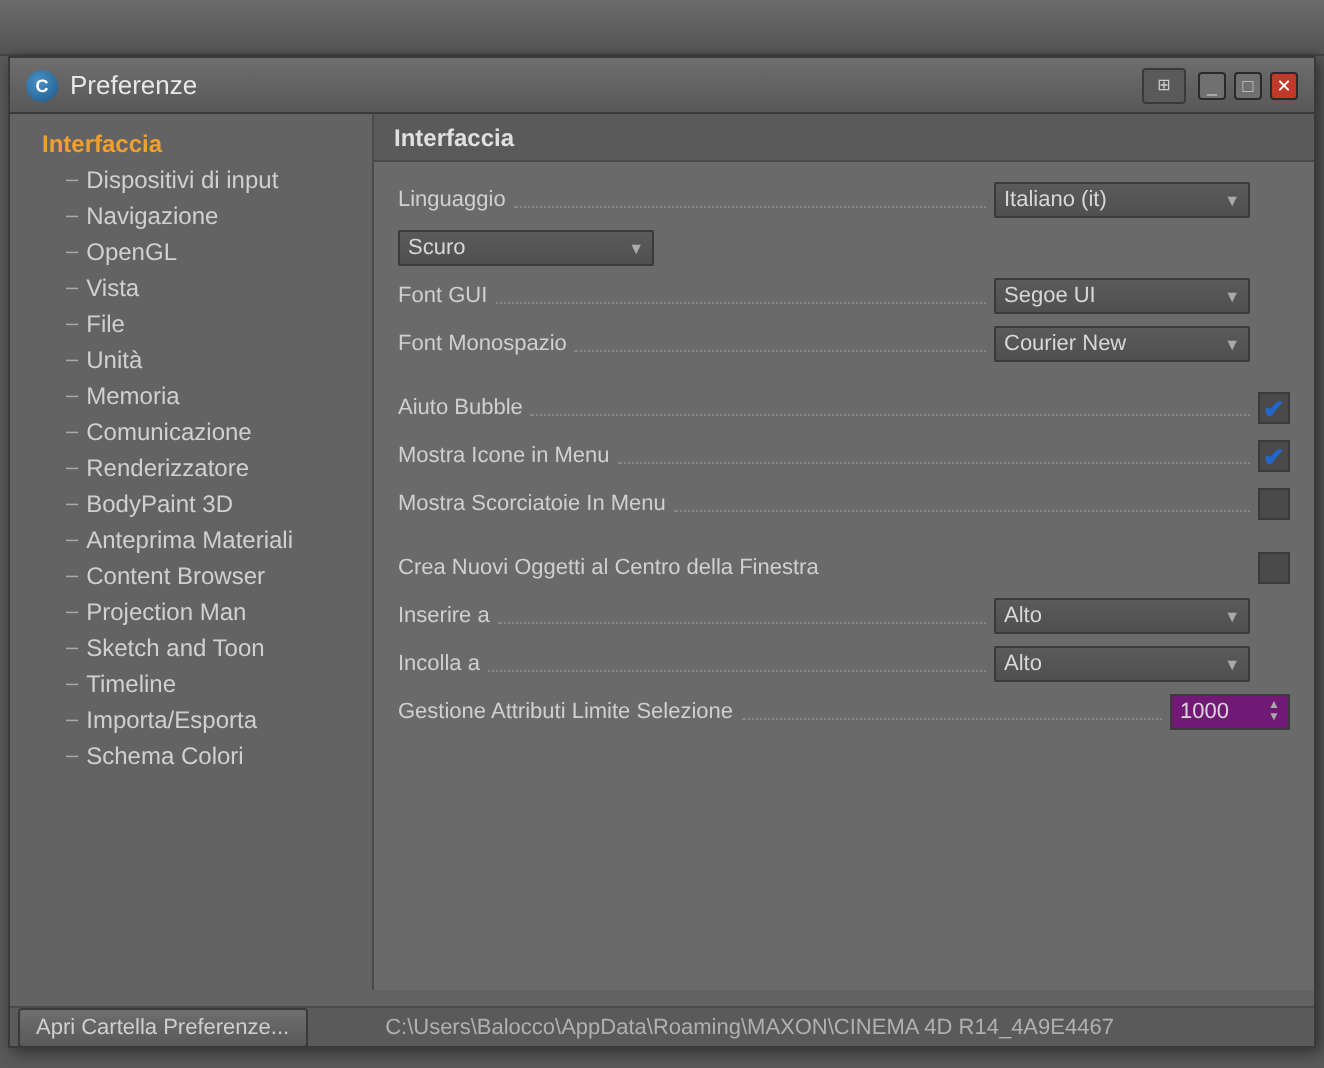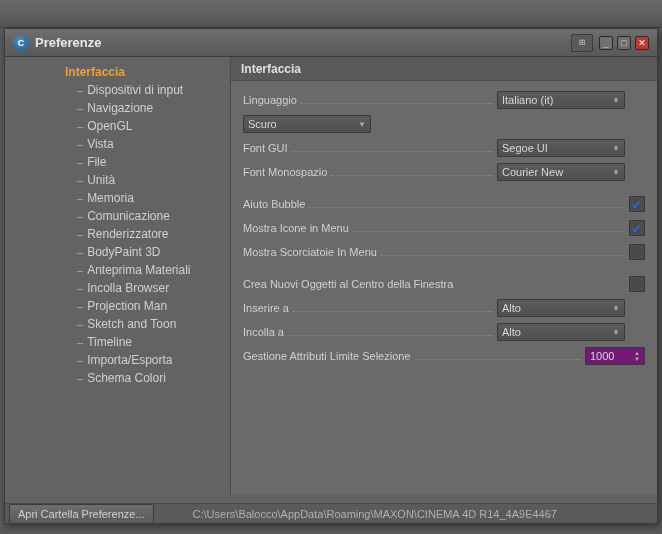--- a/index.html
+++ b/index.html
@@ -49,21 +49,21 @@
       background: radial-gradient(circle at 40% 35%, #4a8fc4, #1a5a8a);
       border-radius: 50%;
       margin-right: 6px;
       display: flex; align-items: center; justify-content: center;
       font-size: 9px; color: white; font-weight: bold;
     }
 
     .title-bar-text {
       color: #e8e8e8;
       font-size: 13px;
-      font-weight: bold;
+      font-weight: normal;
       flex: 1;
     }
 
     .title-bar-controls {
       display: flex;
       align-items: center;
       gap: 4px;
     }
 
     .title-btn {
@@ -84,21 +84,20 @@
       border-radius: 2px;
       margin-right: 6px;
       display: flex; align-items: center; justify-content: center;
       font-size: 8px; color: #ccc;
     }
 
     
     .main-content {
       display: flex;
       height: calc(100% - 28px - 28px);
-      margin-left: 44px;
     }
 
     
     .sidebar {
       width: 182px;
       background: #636363;
       border-right: 1px solid #4a4a4a;
       padding-top: 6px;
       overflow-y: auto;
     }
@@ -340,21 +339,21 @@
         <div class="sidebar-item indented">
           <span class="dash">–</span>
           <span>BodyPaint 3D</span>
         </div>
         <div class="sidebar-item indented">
           <span class="dash">–</span>
           <span>Anteprima Materiali</span>
         </div>
         <div class="sidebar-item indented">
           <span class="dash">–</span>
-          <span>Incolla Browser</span>
+          <span>Content Browser</span>
         </div>
         <div class="sidebar-item indented">
           <span class="dash">–</span>
           <span>Projection Man</span>
         </div>
         <div class="sidebar-item indented">
           <span class="dash">–</span>
           <span>Sketch and Toon</span>
         </div>
         <div class="sidebar-item indented">

